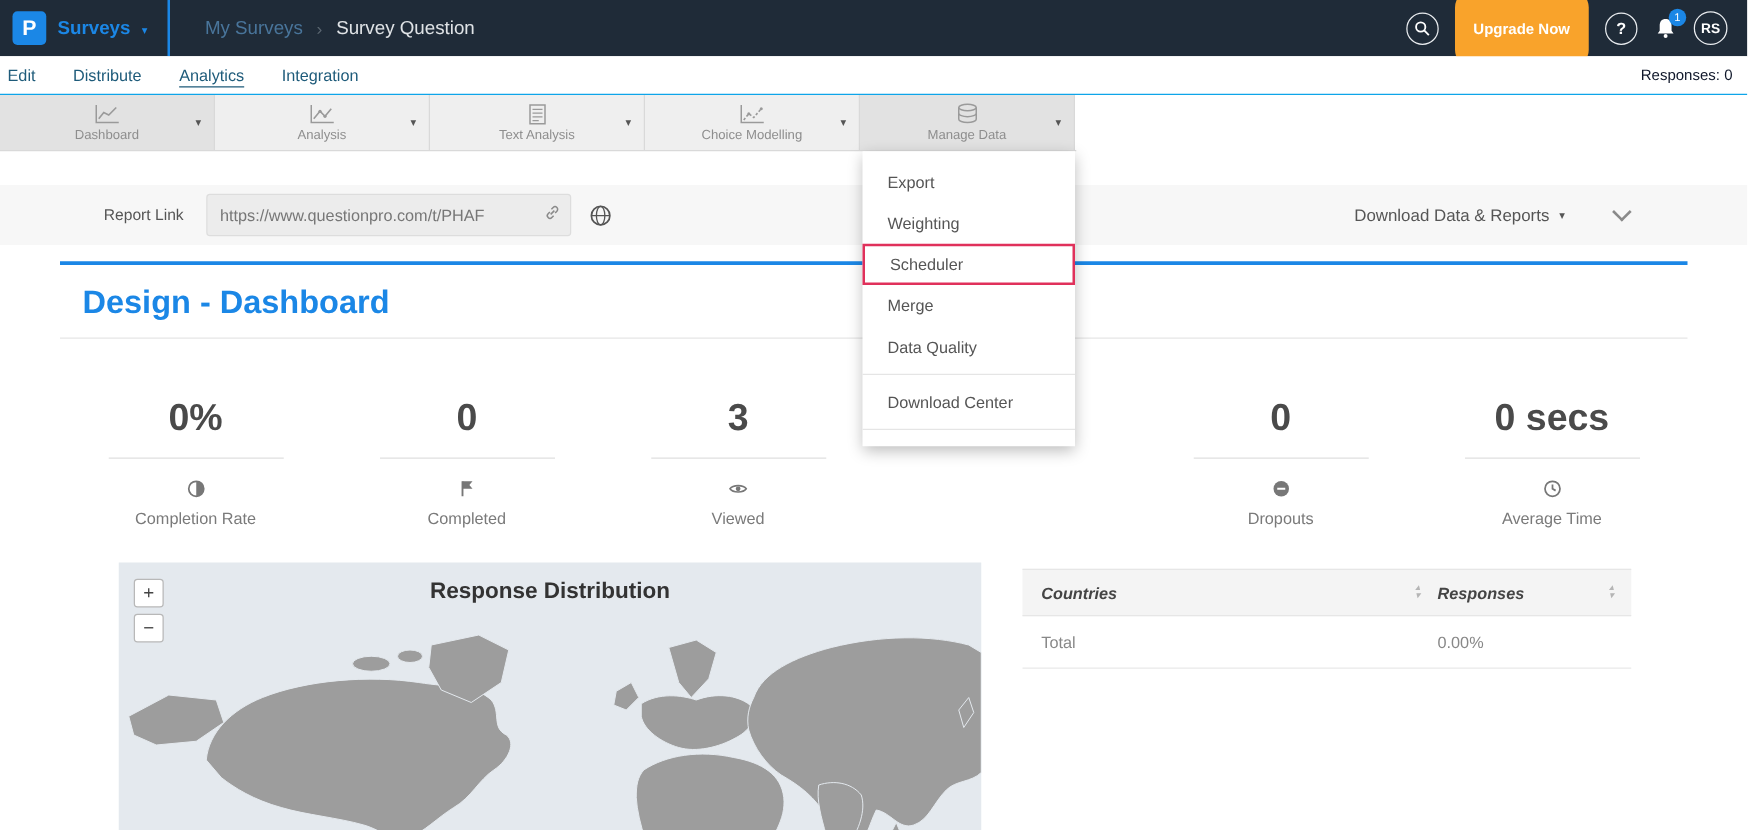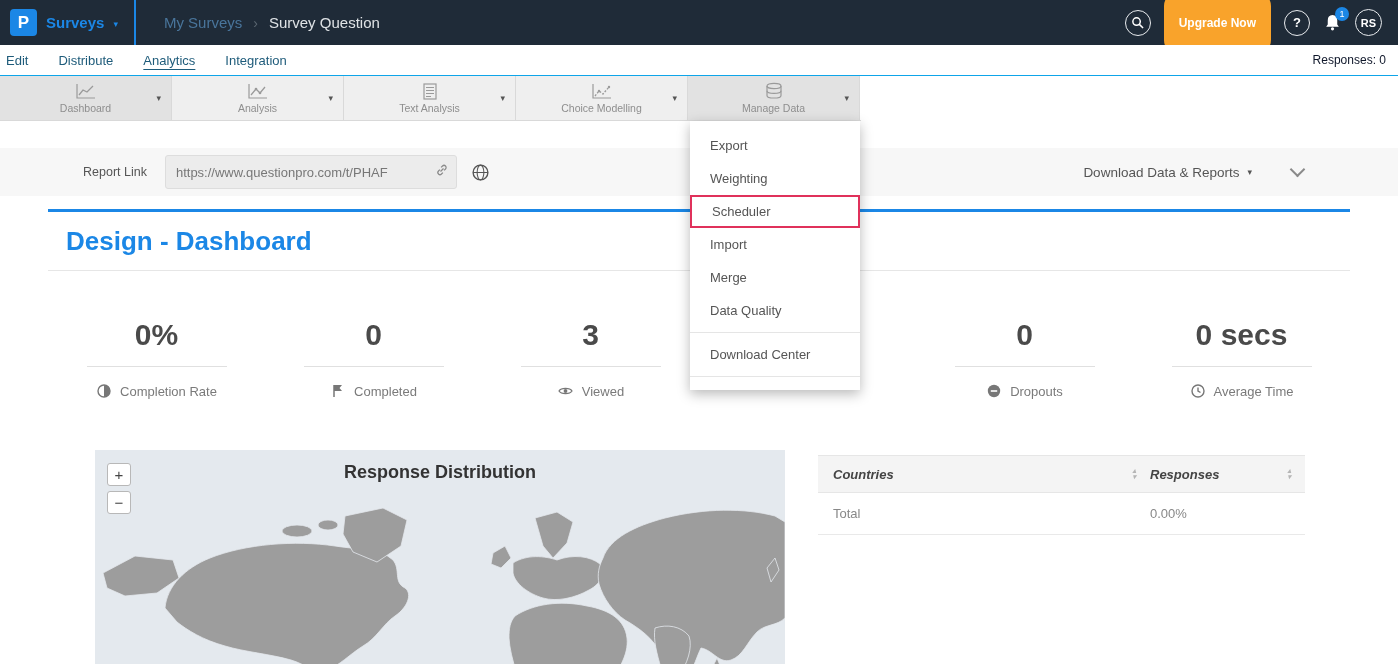--- a/index.html
+++ b/index.html
@@ -56,21 +56,21 @@
 
   
   .accent-rule { position:absolute; top:209px; left:48px; width:1302px; height:3px; background:#1b87e6; }
   .page-head { position:absolute; top:212px; left:48px; width:1302px; height:59px; background:#fff; border-bottom:1px solid #e6e6e6; display:flex; align-items:center; }
   .page-title { font-size:26px; color:#1b87e6; margin-left:18px; }
 
   
   .stats { position:absolute; top:272px; left:48px; width:1302px; height:158px; display:grid; grid-template-columns:repeat(6,1fr); }
   .stat { text-align:center; padding-top:46px; }
   .stat-value { font-size:30px; font-weight:bold; color:#4a4a4a; display:inline-block; min-width:140px; padding-bottom:14px; border-bottom:1px solid #e0e0e0; }
-  .stat-label { margin-top:16px; display:flex; align-items:center; justify-content:center; gap:8px; font-size:13px; color:#7a7a7a; }
+  .stat-label { margin-top:16px; display:flex; align-items:center; justify-content:center; gap:8px; font-size:13px; color:#7a7a7a;flex-direction:column; }
 
   
   .map-card { position:absolute; left:95px; top:450px; width:690px; height:600px; background:#e4e9ee; cursor:grab; }
   .map-title { text-align:center; padding-top:12px; font-size:18px; font-weight:bold; color:#333; }
   .zoom { position:absolute; left:12px; top:13px; display:flex; flex-direction:column; gap:5px; }
   .zoom-btn { width:24px; height:23px; background:#fff; border:1px solid #b8b8b8; border-radius:3px; font-size:15px; color:#444; display:flex; align-items:center; justify-content:center; cursor:pointer; font-family:inherit; }
   .map-svg { position:absolute; top:48px; left:0; }
 
   
   .ctable { position:absolute; left:818px; top:455px; width:487px; font-size:13px; }
@@ -177,21 +177,20 @@
         </svg>
       <span class="tab-label">Manage Data</span>
       <span class="tab-caret">▾</span>
     </div>
   </div>
 
   <div class="dropdown">
     <div class="menu-item">Export</div>
     <div class="menu-item">Weighting</div>
     <div class="menu-item highlighted">Scheduler</div>
-    <div class="menu-item">Import</div>
     <div class="menu-item">Merge</div>
     <div class="menu-item">Data Quality</div>
     <div class="menu-divider"></div>
     <div class="menu-item">Download Center</div>
     <div class="menu-divider"></div>
   </div>
 
   <div class="report-bar">
     <span class="report-label">Report Link</span>
     <div class="url-wrap">

